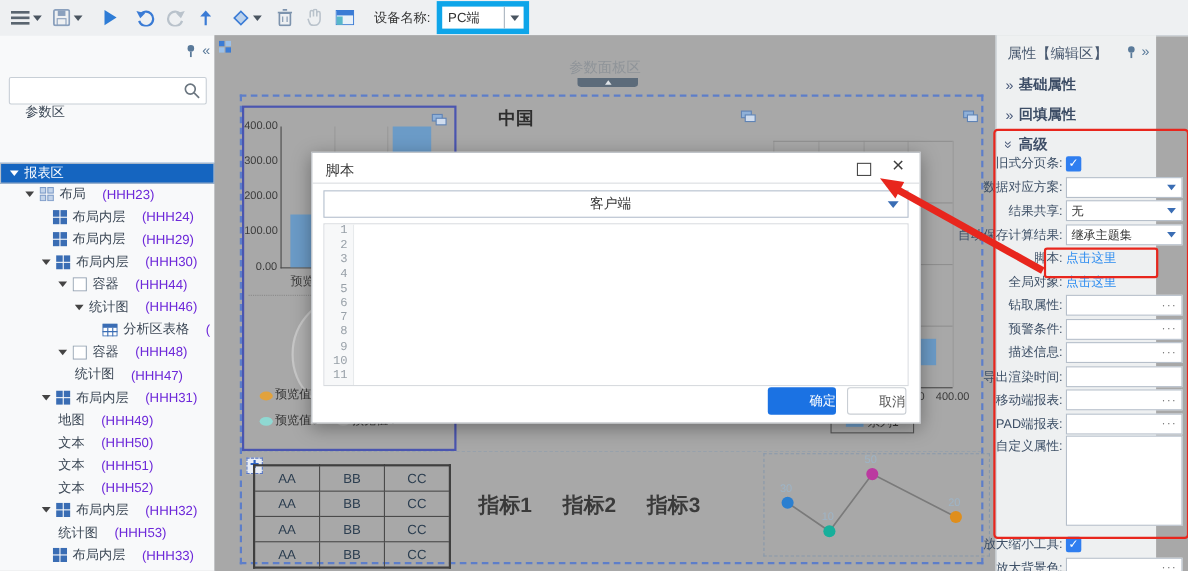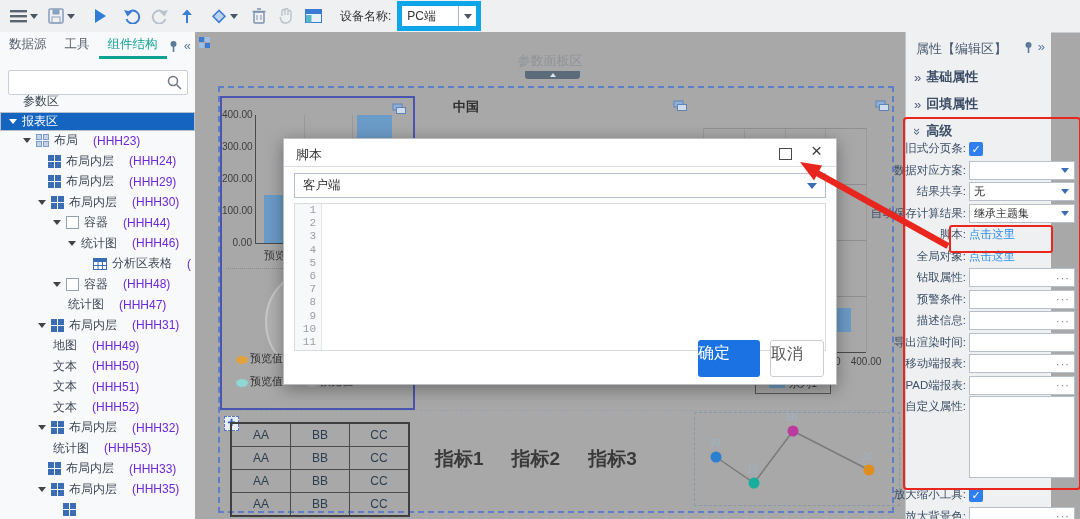--- a/index.html
+++ b/index.html
@@ -53,21 +53,21 @@
   #lc-plot{position:absolute;left:33px;top:17px;width:145px;height:128px;
            border-left:1px solid #4a4a4a;border-bottom:1px solid #4a4a4a;}
   .gvline{position:absolute;width:1px;background:#999;}
   .bar{position:absolute;background:#6b9bc7;}
   #lc-xlabel{position:absolute;left:42px;top:150px;font-size:11px;color:#3f3f3f;}
   #lc-div{position:absolute;left:4px;right:4px;top:170px;border-top:1px dotted #8a8a8a;}
   #pie{position:absolute;left:43px;top:169px;width:110px;height:110px;border-radius:50%;
        background:#b1b1b1;border:2px solid #c7c7c7;box-sizing:border-box;}
   .ldot{position:absolute;width:12px;height:8px;border-radius:50%;}
   .llab{position:absolute;font-size:11px;color:#333;}
-  #china{position:absolute;left:258px;top:66px;font-size:13px;font-weight:bold;color:#2e2e2e;}
+  #china{position:absolute;left:258px;top:66px;font-size:16px;font-weight:bold;color:#2e2e2e;}
   #hbar{position:absolute;left:505px;top:64px;width:198px;height:314px;}
   .hline{position:absolute;height:1px;background:#8f8f8f;}
   .hbarbar{position:absolute;background:#6b9bc7;}
   .xtick{position:absolute;top:260px;width:40px;text-align:center;font-size:10px;color:#3c3c3c;}
   #hbar-legend{position:absolute;left:55px;top:276px;width:74px;height:20px;border:1px solid #555;
                display:flex;align-items:center;justify-content:center;font-size:11px;color:#333;}
   #hbar-legend .sw{width:16px;height:9px;background:#6b9bc7;margin-right:4px;}
   #metrics{position:absolute;left:240px;top:414px;display:flex;gap:28px;font-size:19px;
            font-weight:bold;color:#3a3a3a;}
   #aa-table{position:absolute;left:35px;top:390px;border-collapse:collapse;}
@@ -80,29 +80,29 @@
               border:1px dashed #8898aa;box-sizing:border-box;}
   
   #dialog{position:absolute;left:283px;top:138px;width:512px;height:245px;background:#fff;
           border:1px solid #b9bdc2;box-shadow:0 4px 16px rgba(0,0,0,.35);z-index:10;padding-left:40px;}
   #dlg-title{position:absolute;left:12px;top:7px;font-size:13px;color:#333;}
   #dlg-head{position:absolute;left:0;top:0;width:100%;height:27px;border-bottom:1px solid #dadde0;}
   #dlg-max{position:absolute;right:44px;top:9px;width:11px;height:10px;border:1.5px solid #4a4a4a;}
   #dlg-close{position:absolute;right:14px;top:1px;font-size:19px;color:#3f3f3f;}
   #dlg-select{position:absolute;left:10px;top:34px;right:10px;height:23px;border:1px solid #b4bfce;
               display:flex;align-items:center;font-size:12.5px;color:#333;}
-  #dlg-select .sv{flex:1;padding-left:8px;}
+  #dlg-select .sv{flex:1;padding-left:8px;text-align:center;}
   #dlg-select .sc{width:0;height:0;border-left:5px solid transparent;border-right:5px solid transparent;
                   border-top:6px solid #3a6db4;margin-right:8px;}
   #dlg-editor{position:absolute;left:10px;top:64px;right:10px;height:146px;border:1px solid #d8dbdf;
               display:flex;overflow:hidden;}
   #dlg-gutter{width:26px;background:#f7f8f9;border-right:1px solid #e5e8ea;}
   .lnum{height:13.2px;line-height:13.2px;font-size:11px;color:#98a0a8;text-align:right;
         padding-right:5px;font-family:"Liberation Mono","DejaVu Sans Mono",monospace;}
-  .dbtn{position:absolute;bottom:7px;height:37px;line-height:25px;text-align:left;font-size:16px;
+  .dbtn{position:absolute;bottom:7px;height:25px;line-height:25px;text-align:right;font-size:12px;
         border-radius:3px;}
   #btn-ok{right:76px;width:62px;background:#1b72e3;color:#fff;}
   #btn-cancel{right:12px;width:54px;background:#fff;border:1px solid #c9ced4;color:#555;box-sizing:border-box;}
   
   #rightpanel{position:absolute;left:905px;top:32px;width:146px;height:487px;background:#eef0f1;
               border-left:1px solid #c2c8ce;overflow:visible;box-sizing:border-box;}
   #rp-header{position:absolute;left:10px;top:8px;font-size:13px;color:#4a5a70;}
   #rp-icons{position:absolute;right:6px;top:7px;color:#5a7a9a;font-size:13px;display:flex;align-items:center;}
   .rp-sec{position:absolute;left:8px;font-size:13px;font-weight:bold;color:#3d4d66;display:flex;align-items:center;}
   .secarrow{color:#4a5a7a;font-weight:normal;margin-right:5px;font-size:13px;display:inline-block;}
@@ -203,43 +203,38 @@
   <span id="device-label">设备名称:</span>
   <div id="device-select">
     <span class="dval">PC端</span>
     <span class="dcar">
         <span class="tcaret" style="margin:0;"></span>
       </span>
   </div>
 </div>
 
 <div id="sidebar">
-  <div id="tabs">
-    <span class="tab">数据源</span>
-    <span class="tab">工具</span>
-    <span class="tab active">组件结构</span>
-  </div>
   <div id="side-icons">
     <svg width="11" height="12" style="margin-right:5px;">
         <circle cx="5.5" cy="4" r="3" fill="#5a7a9a"></circle>
         <line x1="5.5" y1="7" x2="5.5" y2="12" stroke="#5a7a9a" stroke-width="1.6"></line>
       </svg>
     <span style="font-size:13px;">«</span>
   </div>
   <div id="searchbox">
     <svg width="15" height="15">
         <circle cx="6" cy="6" r="4.5" fill="none" stroke="#6b7680" stroke-width="1.5"></circle>
         <line x1="9.5" y1="9.5" x2="14" y2="14" stroke="#6b7680" stroke-width="1.5"></line>
       </svg>
   </div>
   <div id="tree">
       <div class="trow" style="padding-left: 23px;">
         <span class="tlab">参数区</span>
       </div>
-      <div class="trow sel" style="padding-left: 8px;">
+      <div class="trow sel" style="padding-left: 8px; margin-top: 36px;">
         <span class="caret"></span>
         <span class="tlab">报表区</span>
       </div>
       <div class="trow" style="padding-left: 23px;">
         <span class="caret"></span>
         <svg class="ticon" width="13" height="13">
           <rect x="0.5" y="0.5" width="5" height="5" fill="#c3d4ea" stroke="#7d9cc8"></rect>
           <rect x="7.5" y="0.5" width="5" height="5" fill="#c3d4ea" stroke="#7d9cc8"></rect>
           <rect x="0.5" y="7.5" width="5" height="5" fill="#c3d4ea" stroke="#7d9cc8"></rect>
           <rect x="7.5" y="7.5" width="5" height="5" fill="#c3d4ea" stroke="#7d9cc8"></rect>

